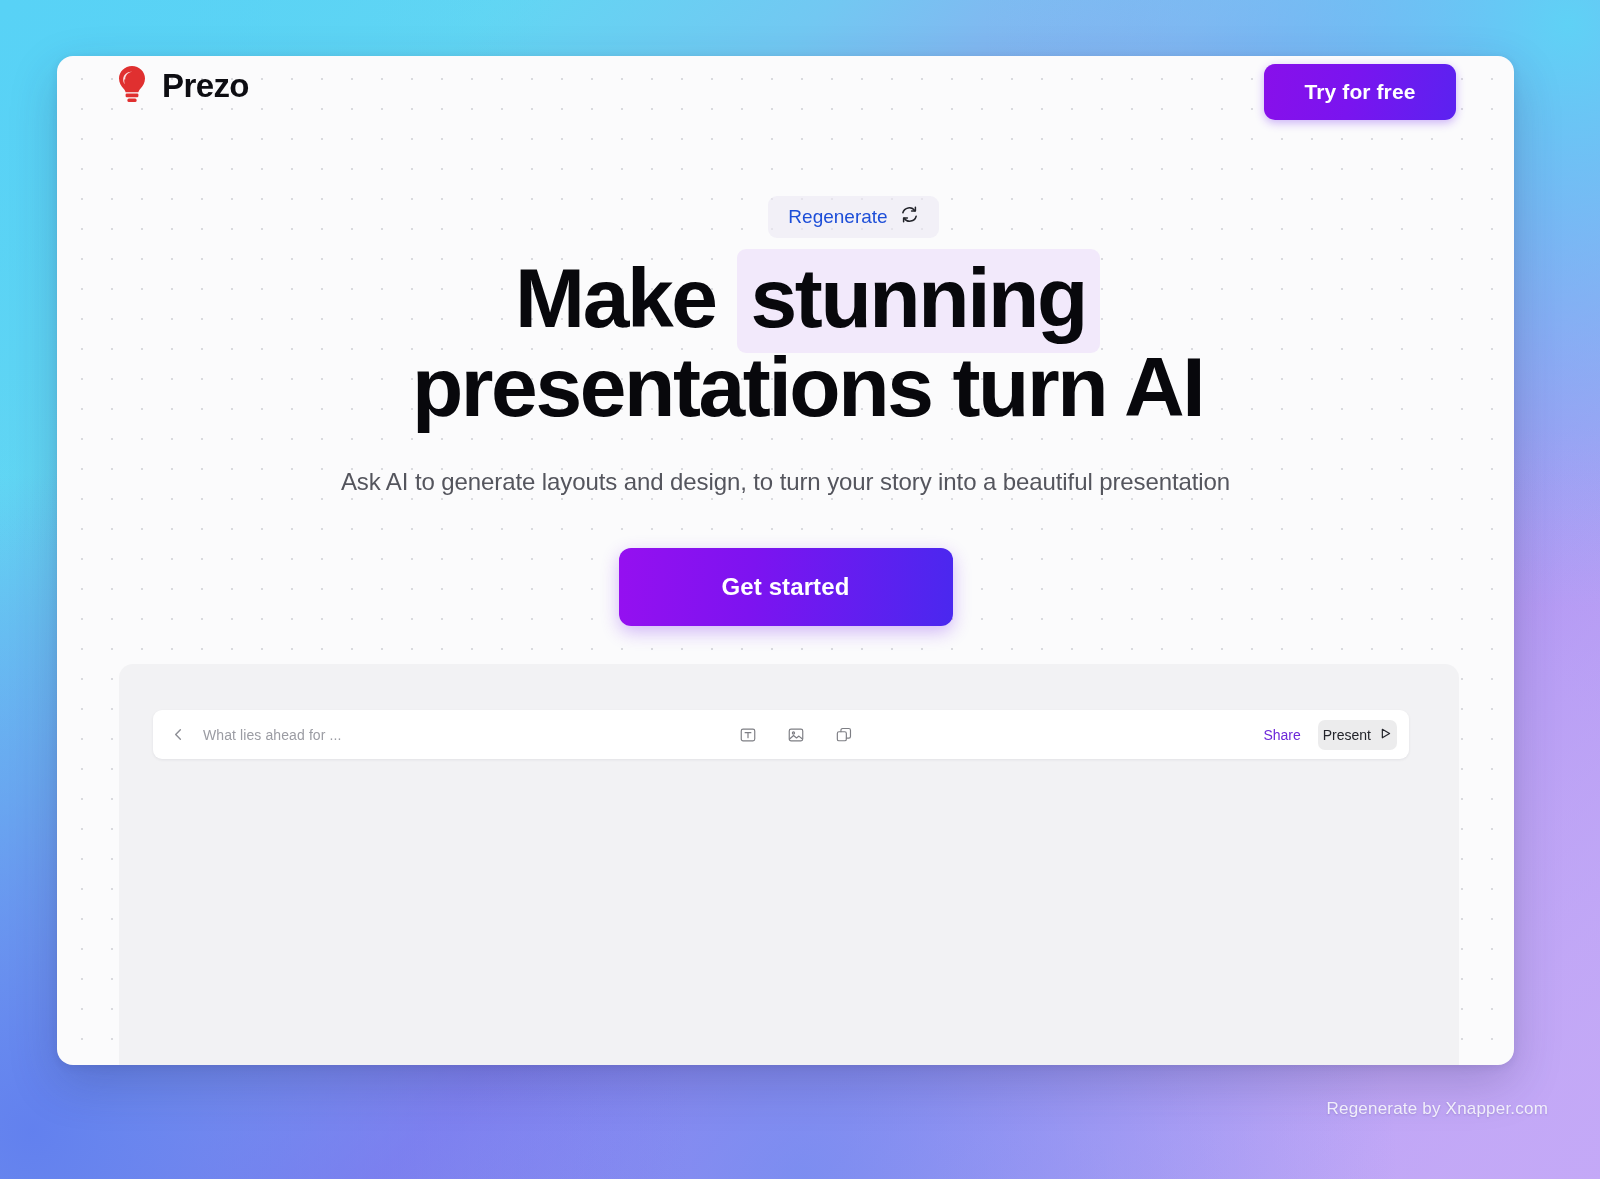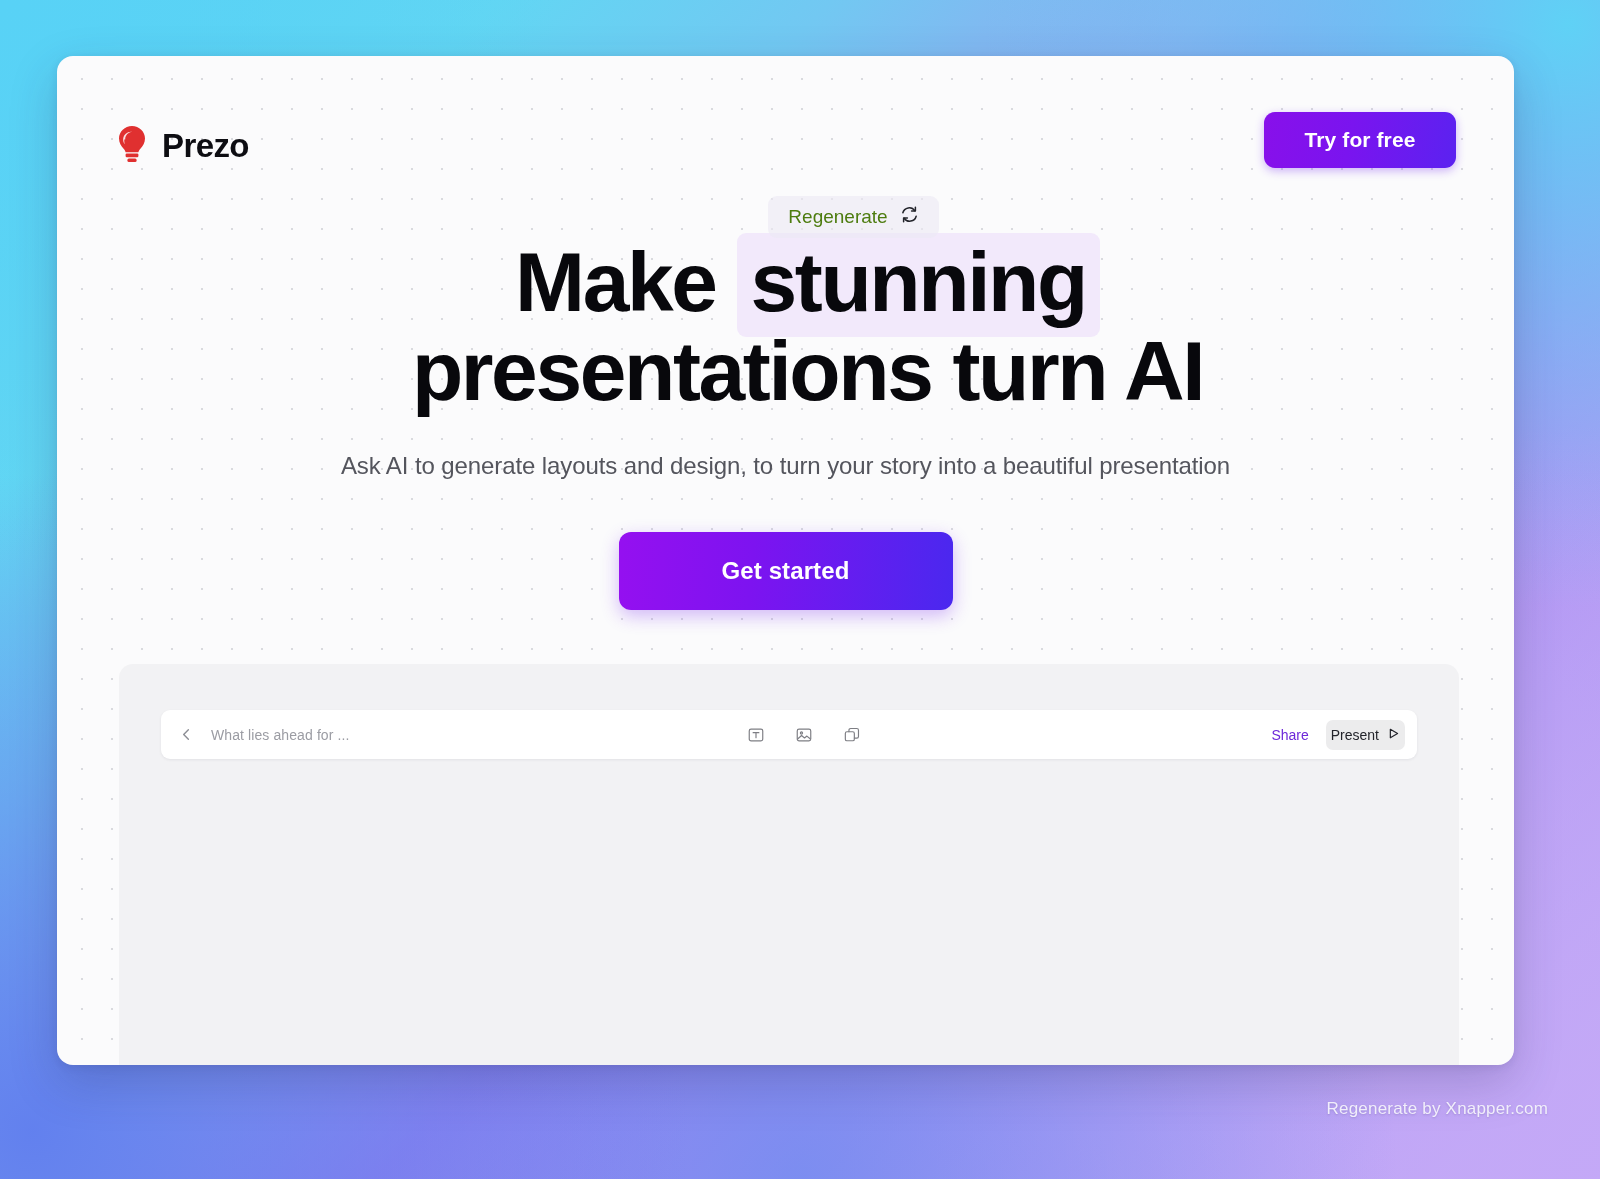--- a/index.html
+++ b/index.html
@@ -63,25 +63,25 @@
     inset: 0;
     background-image: radial-gradient(circle, #d9dade 1.1px, transparent 1.2px);
     background-size: 30px 30px;
     background-position: 10px 8px;
     pointer-events: none;
   }
 
   
   #app-header {
     position: absolute;
-    left: 0; top: 16px;
+    left: 0; top: 8px;
     width: 100%;
     height: 96px;
     display: flex;
-    align-items: flex-end;
+    align-items: flex-start;
     justify-content: space-between;
     padding: 0 8px 0 58px;
   }
 
   .brand {
     display: flex;
     align-items: center;
     gap: 13px;
   }
   .brand-name {
@@ -121,27 +121,28 @@
   }
 
   .regenerate-chip {
     display: inline-flex;
     align-items: center;
     gap: 12px;
     padding: 9px 20px;
     border-radius: 9px;
     background: rgba(236, 233, 244, 0.62);
     font-size: 19px;
-    color: #4d7c0f;
+    color: #1d4ed8;
     cursor: pointer;
     position: relative;
     left: 68px;
   }
 
   #hero-headline {
+    margin-top: 16px;
     font-size: 84px;
     font-weight: bold;
     line-height: 1.06;
     letter-spacing: -2.4px;
     color: #08080c;
     padding-left: 44px;
   }
   .hl {
     background: #f2e9fb;
     border-radius: 9px;
@@ -179,21 +180,21 @@
     left: 62px;
     top: 608px;
     width: 1340px;
     height: 410px;
     background: #f2f2f4;
     border-radius: 14px 14px 0 0;
   }
 
   #editor-toolbar {
     position: absolute;
-    left: 42px;
+    left: 34px;
     top: 46px;
     width: 1256px;
     height: 49px;
     background: #ffffff;
     border-radius: 9px;
     box-shadow: 0 1px 3px rgba(20, 20, 40, 0.07);
     display: flex;
     align-items: center;
     padding: 0 12px 0 14px;
   }

